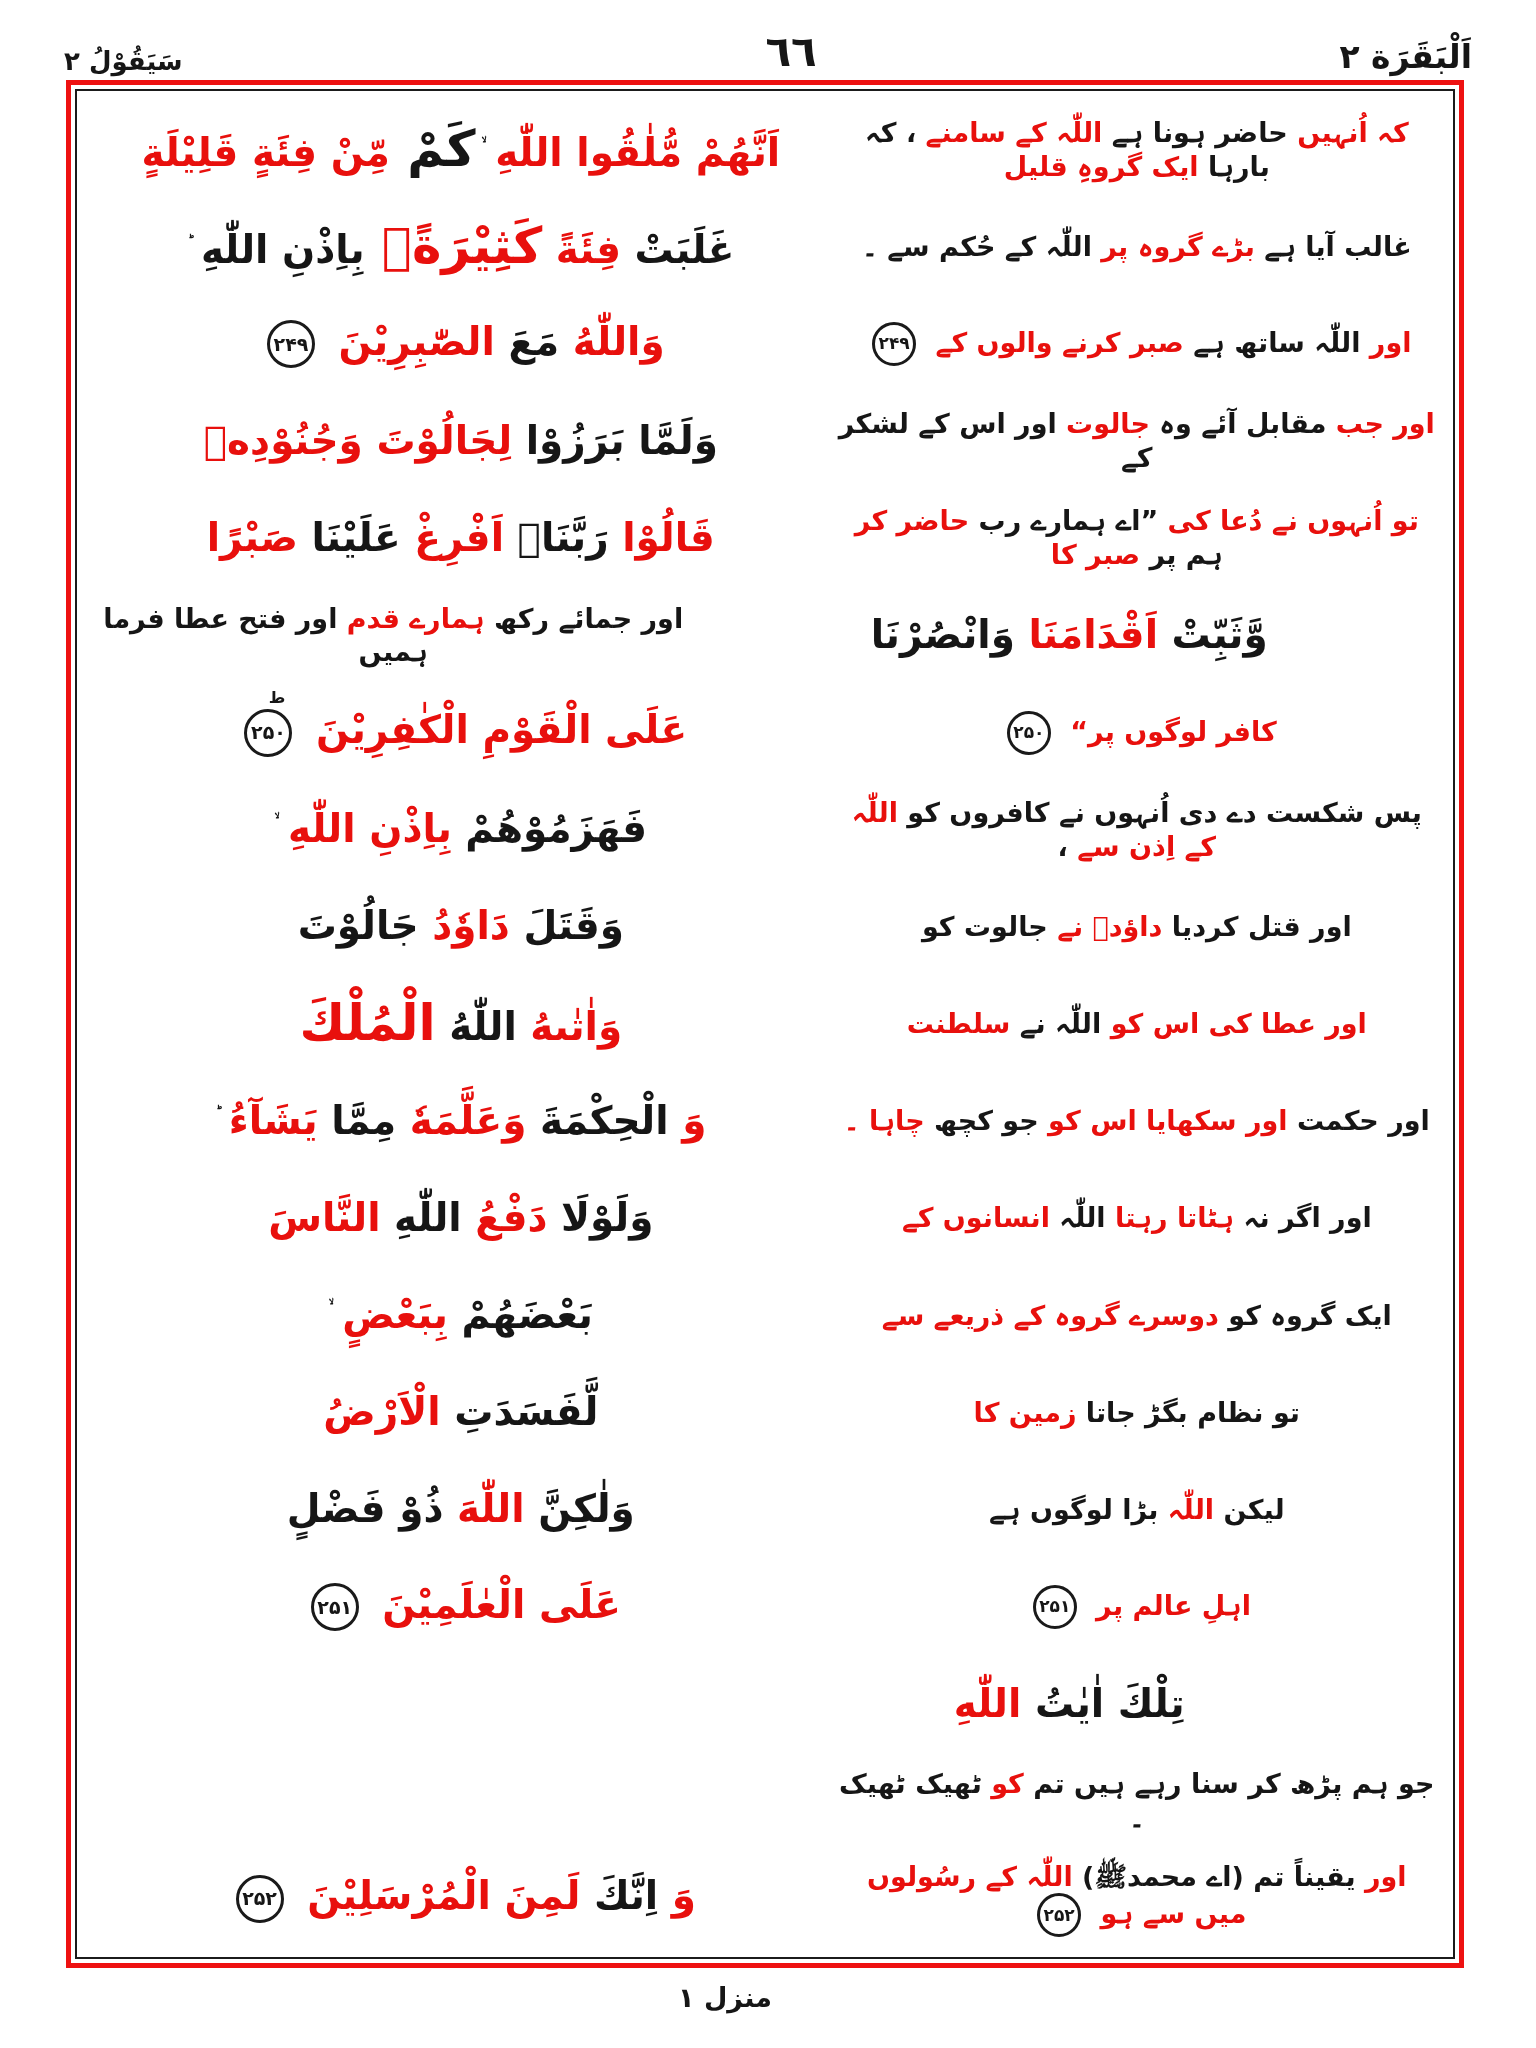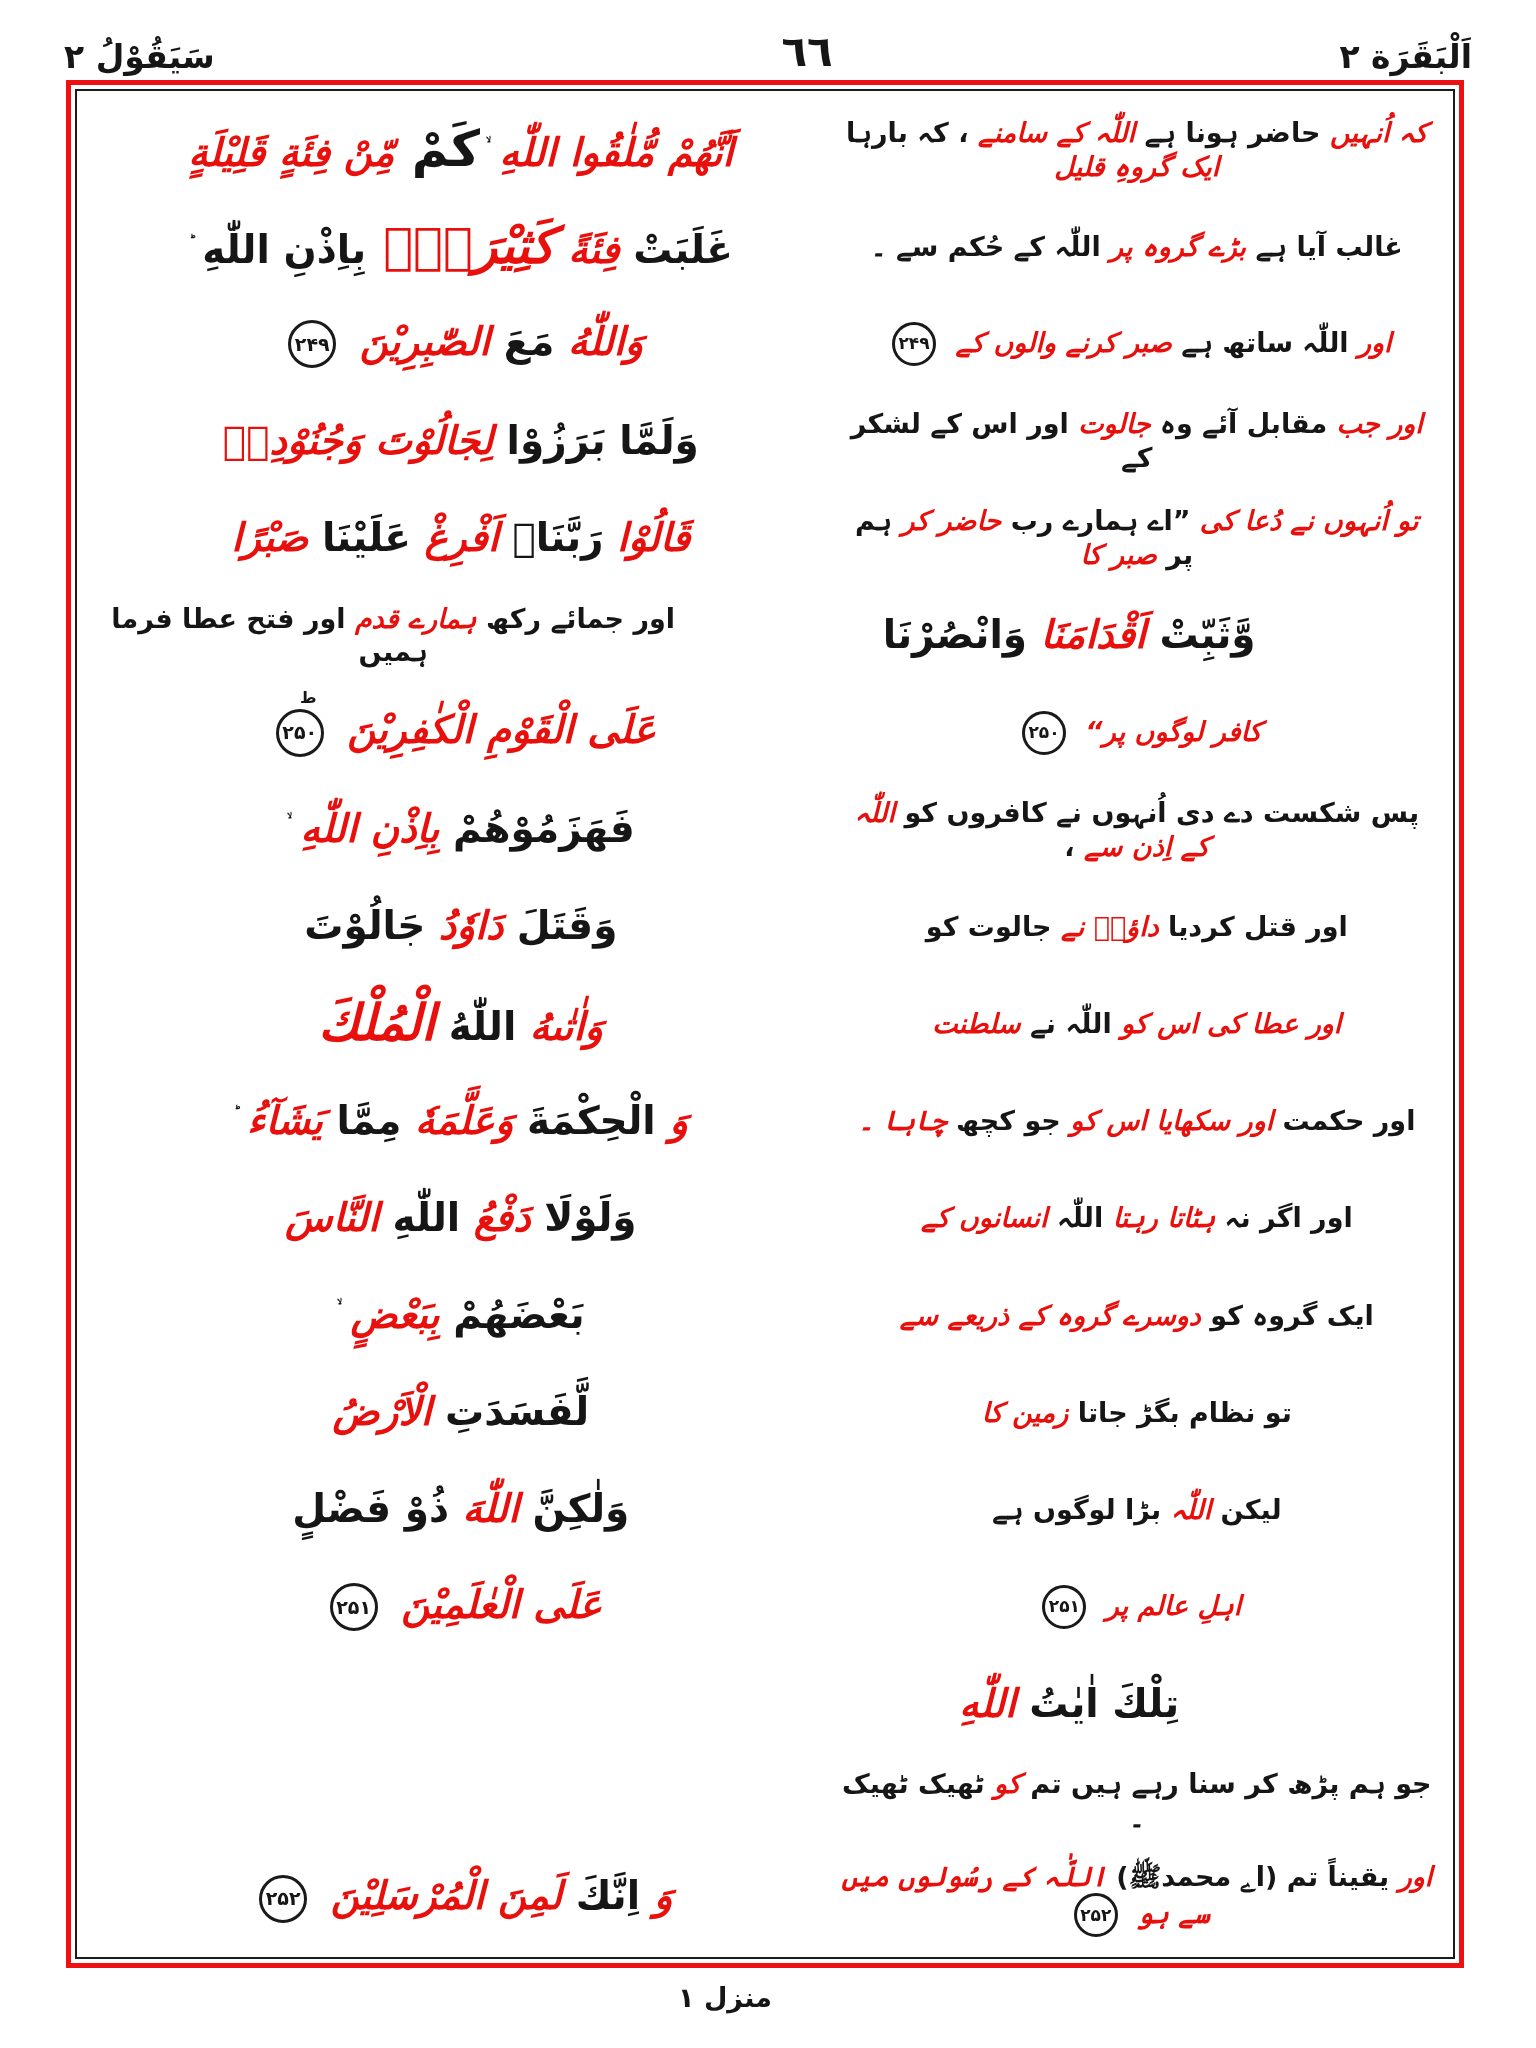--- a/index.html
+++ b/index.html
@@ -13,37 +13,37 @@
     --frame-red:#ee1111;
   }
   
   .header{
     position:absolute;top:16px;left:0;width:1536px;height:60px;
     display:flex;align-items:flex-end;justify-content:space-between;
     padding:0 64px;box-sizing:border-box;color:var(--ink);
   }
   .header .h-left{font-size:33px;font-weight:700;}
   .header .h-center{font-size:42px;font-weight:700;transform:translateX(30px);text-align:center;}
-  .header .h-right{font-size:33px;font-weight:700;}
+  .header .h-right{font-size:26px;font-weight:700;}
   
   .frame{
     position:absolute;left:66px;top:80px;width:1398px;height:1888px;
     border:5px solid var(--frame-red);box-sizing:border-box;padding:4px;
     background:#fff;
   }
   .frame-inner{
     width:100%;height:100%;border:2px solid #1b1b1b;box-sizing:border-box;
     display:flex;flex-direction:column;padding:10px 12px;overflow:hidden;
   }
   .row{flex:1;display:flex;align-items:center;min-height:0;}
   .cell{box-sizing:border-box;text-align:center;direction:rtl;}
   .urdu-line{flex:0 0 45%;font-size:27px;font-weight:700;line-height:1.25;padding:0 6px;}
   .arabic-line{flex:0 0 55%;font-size:39px;font-weight:700;line-height:1.15;padding:0 8px;}
   .seg{white-space:pre-wrap;}
-  .seg.red{color:var(--red);font-style:italic;}
+  .seg.red{color:var(--red);}
   .seg.ink{color:var(--ink);}
   .seg.big{font-size:1.28em;}
   .seg.small{font-size:0.45em;vertical-align:super;}
   .badge{
     display:inline-flex;align-items:center;justify-content:center;
     width:42px;height:42px;border:3px solid #1a1a1a;border-radius:50%;
     font-size:19px;font-weight:700;color:var(--ink);vertical-align:middle;
     margin:0 10px;position:relative;background:#fff;line-height:1;
   }
   .urdu-line .badge{width:38px;height:38px;font-size:17px;}

